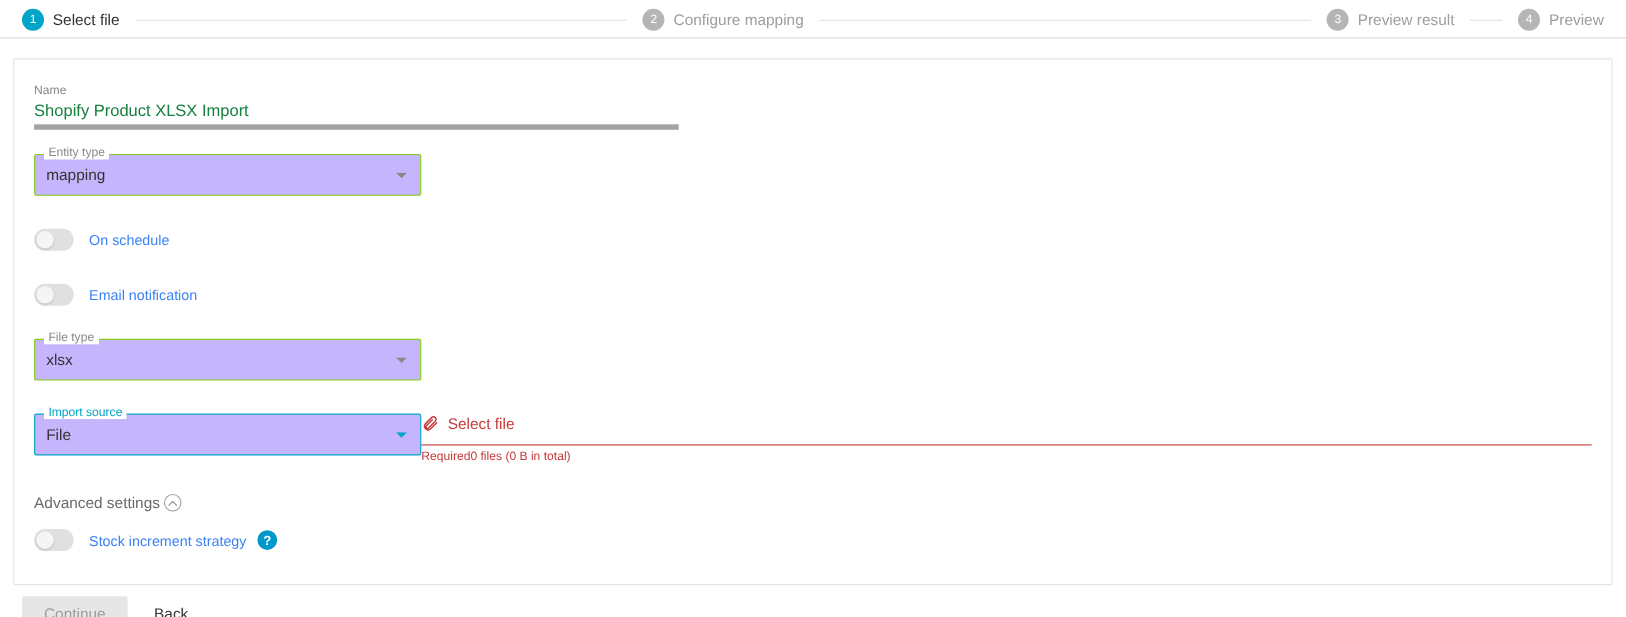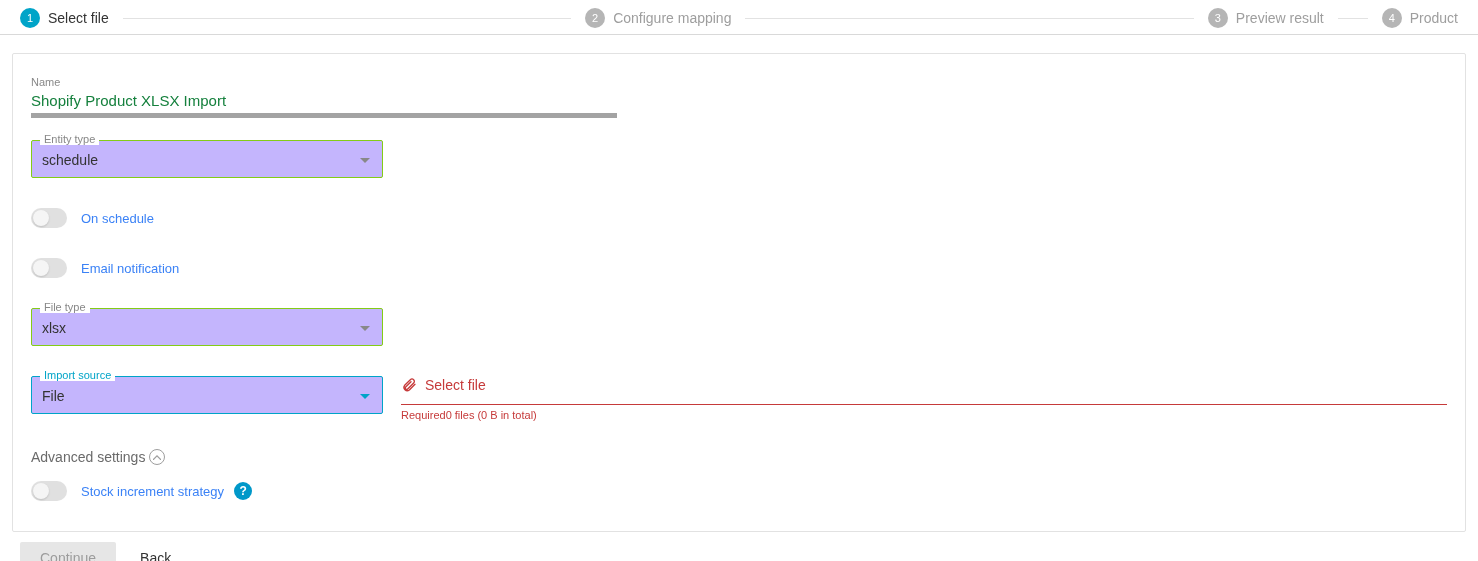--- a/index.html
+++ b/index.html
@@ -97,21 +97,21 @@
   .toggle-label { font-size: 13px; color: #3b82f6; }
   .help-badge {
     width: 18px; height: 18px; border-radius: 50%;
     background: #0098c9; color: #fff;
     display: inline-flex; align-items: center; justify-content: center;
     font-size: 12px; font-weight: bold; margin-left: 10px;
     cursor: pointer;
   }
 
   
-  .source-row { display: flex; align-items: flex-start; gap: 18px; }
+  .source-row { display: flex; align-items: flex-start; }
   .file-select-area { flex: 1; position: relative; }
   .file-select-link {
     display: flex; align-items: center; gap: 8px;
     color: #c63a3a; font-size: 14px; padding-bottom: 10px;
     border-bottom: 1px solid #c63a3a;
     cursor: pointer;
   }
   .file-sub {
     display: flex; justify-content: flex-start;
     font-size: 11px; color: #c63a3a; margin-top: 4px;
@@ -157,34 +157,34 @@
     <span class="step-label">Configure mapping</span>
   </div>
   <div class="step-line"></div>
   <div class="step">
     <span class="step-num">3</span>
     <span class="step-label">Preview result</span>
   </div>
   <div class="step-line" style="flex:0 0 30px"></div>
   <div class="step">
     <span class="step-num">4</span>
-    <span class="step-label">Product</span>
+    <span class="step-label">Preview</span>
   </div>
 </div>
 
 <div class="card">
 
   <div class="name-field">
     <div class="name-label">Name</div>
     <input class="name-input" value="Shopify Product XLSX Import" style="">
   </div>
 
   <div class="outlined">
     <span class="legend">Entity type</span>
-    <span class="value">schedule</span>
+    <span class="value">mapping</span>
     <span class="caret">
       <svg width="10" height="6" viewBox="0 0 10 6">
           <path d="M0 0 L5 5 L10 0" fill="currentColor"></path>
         </svg>
     </span>
   </div>
 
   <div class="toggle-row">
     <div class="toggle"></div>
     <span class="toggle-label">On schedule</span>

